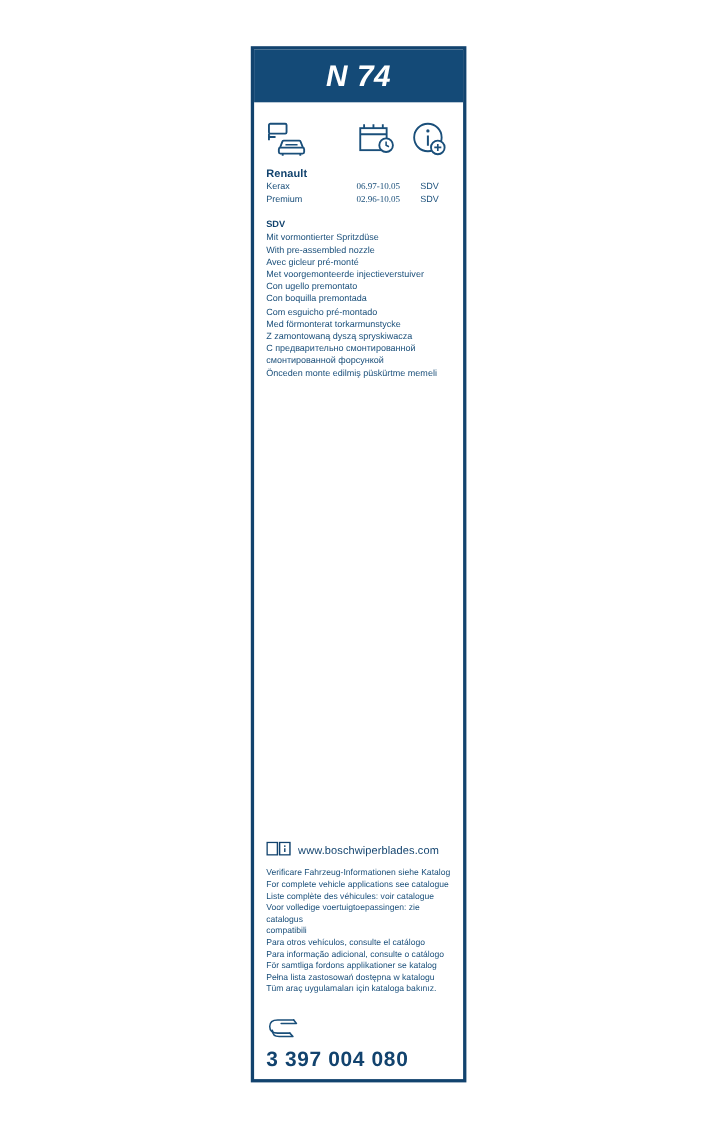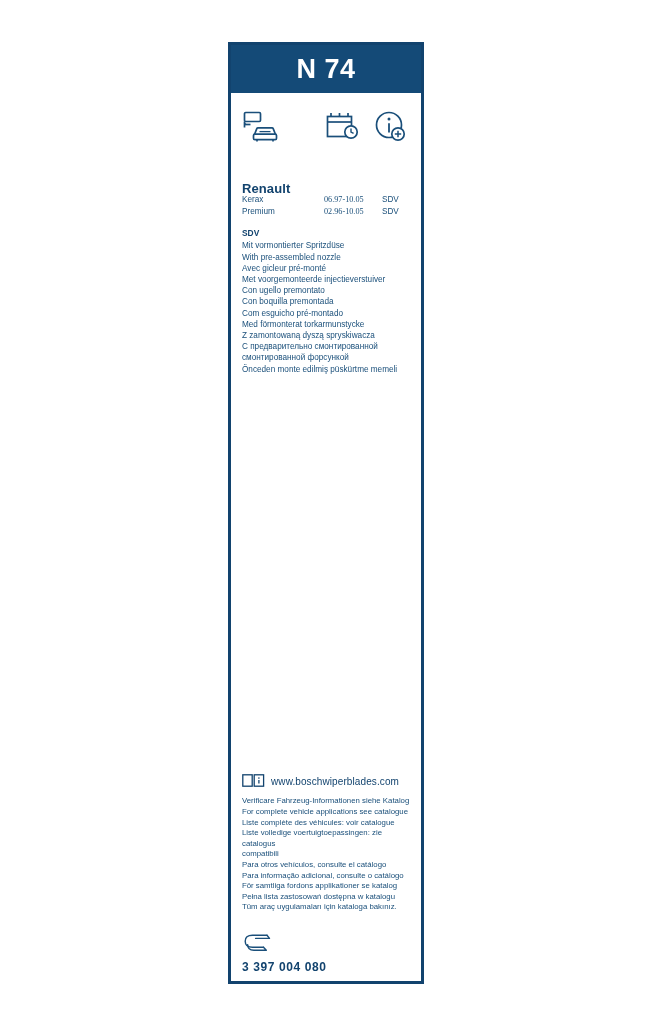--- a/index.html
+++ b/index.html
@@ -30,20 +30,21 @@
   }
 
   
   .header-band {
     background: #144a77;
     height: 48px;
     flex: 0 0 auto;
     display: flex;
     align-items: center;
     justify-content: center;
+    font-style: italic;
   }
   .header-title {
     color: #ffffff;
     font-size: 27px;
     font-weight: bold;
     letter-spacing: 0.5px;
     line-height: 1;
     font-family: "Liberation Sans", sans-serif;
   }
 
@@ -73,24 +74,23 @@
 
   
   .vehicle-block {
     margin-top: 9px;
     padding-left: 2px;
     font-size: 8.2px;
     line-height: 11.4px;
   }
   .make-name {
     font-weight: bold;
-    font-size: 13px;
+    font-size: 10px;
     color: #12436e;
     letter-spacing: 0.1px;
-    margin-top: 30px;
   }
   .veh-row { display: flex; }
   .veh-model { width: 82px; flex: 0 0 82px; }
   .veh-period { width: 58px; flex: 0 0 58px; font-family: Liberation Serif, serif; }
   .veh-code { flex: 1 1 auto; }
 
   
   .feature-block {
     margin-top: 11px;
     padding-left: 2px;
@@ -133,21 +133,21 @@
   }
   .catalogue-lines .line { }
 
   
   .partno-block {
     padding-left: 2px;
     padding-bottom: 8px;
   }
   .blade-icon { margin-bottom: 4px; display:block; }
   .partno {
-    font-size: 12px;
+    font-size: 19px;
     font-weight: bold;
     color: #12436e;
     letter-spacing: 0.6px;
     line-height: 1;
   }
 </style>
 </head>
 <body>
 
 <div class="label-card">
@@ -245,21 +245,21 @@
             <path d="M16.9 6.1 L16.9 9.6" stroke-width="1.3"></path>
           </svg>
         </span>
         <span class="www-text">www.boschwiperblades.com</span>
       </div>
 
       <div class="catalogue-lines">
         <div class="line">Verificare Fahrzeug-Informationen siehe Katalog</div>
         <div class="line">For complete vehicle applications see catalogue</div>
         <div class="line">Liste complète des véhicules: voir catalogue</div>
-        <div class="line">Liste volledige voertuigtoepassingen: zie catalogus</div>
+        <div class="line">Voor volledige voertuigtoepassingen: zie catalogus</div>
         <div class="line">compatibili</div>
         <div class="line">Para otros vehículos, consulte el catálogo</div>
         <div class="line">Para informação adicional, consulte o catálogo</div>
         <div class="line">För samtliga fordons applikationer se katalog</div>
         <div class="line">Pełna lista zastosowań dostępna w katalogu</div>
         <div class="line">Tüm araç uygulamaları için kataloga bakınız.</div>
       </div>
     </div>
 
     <div class="partno-block">

